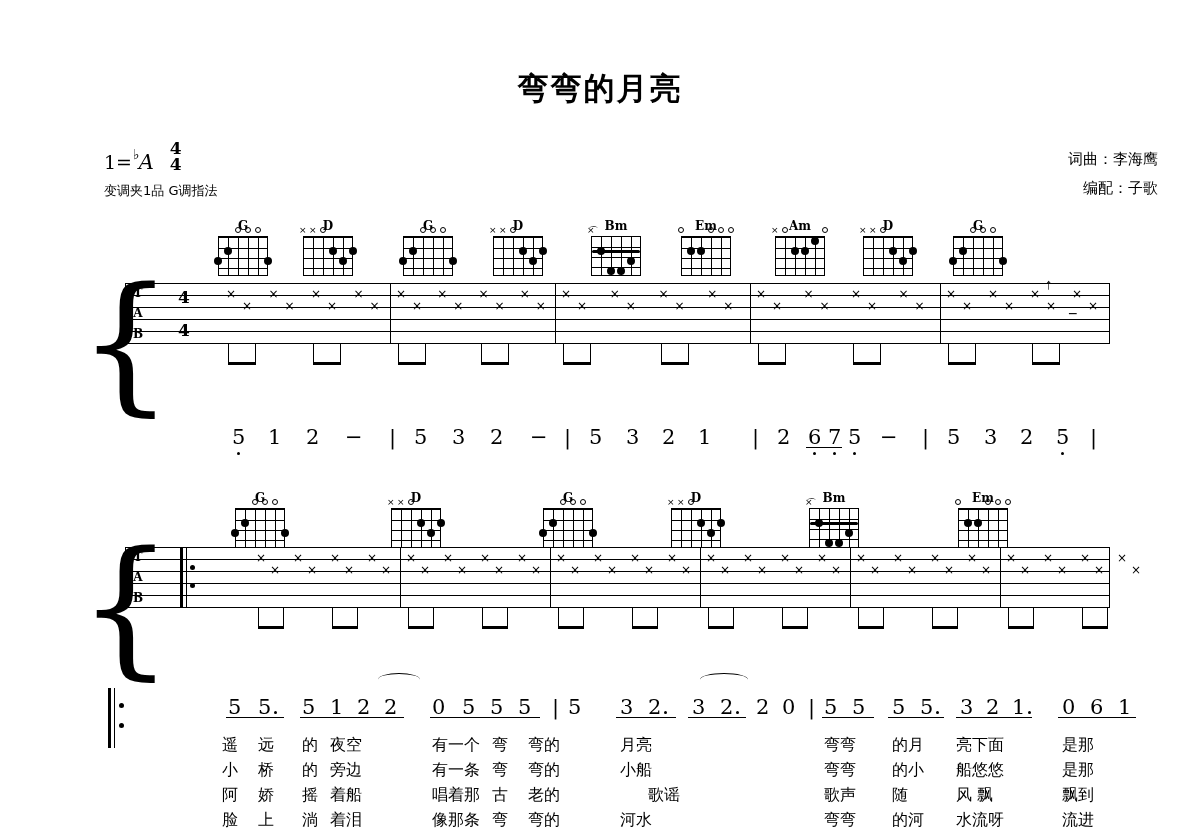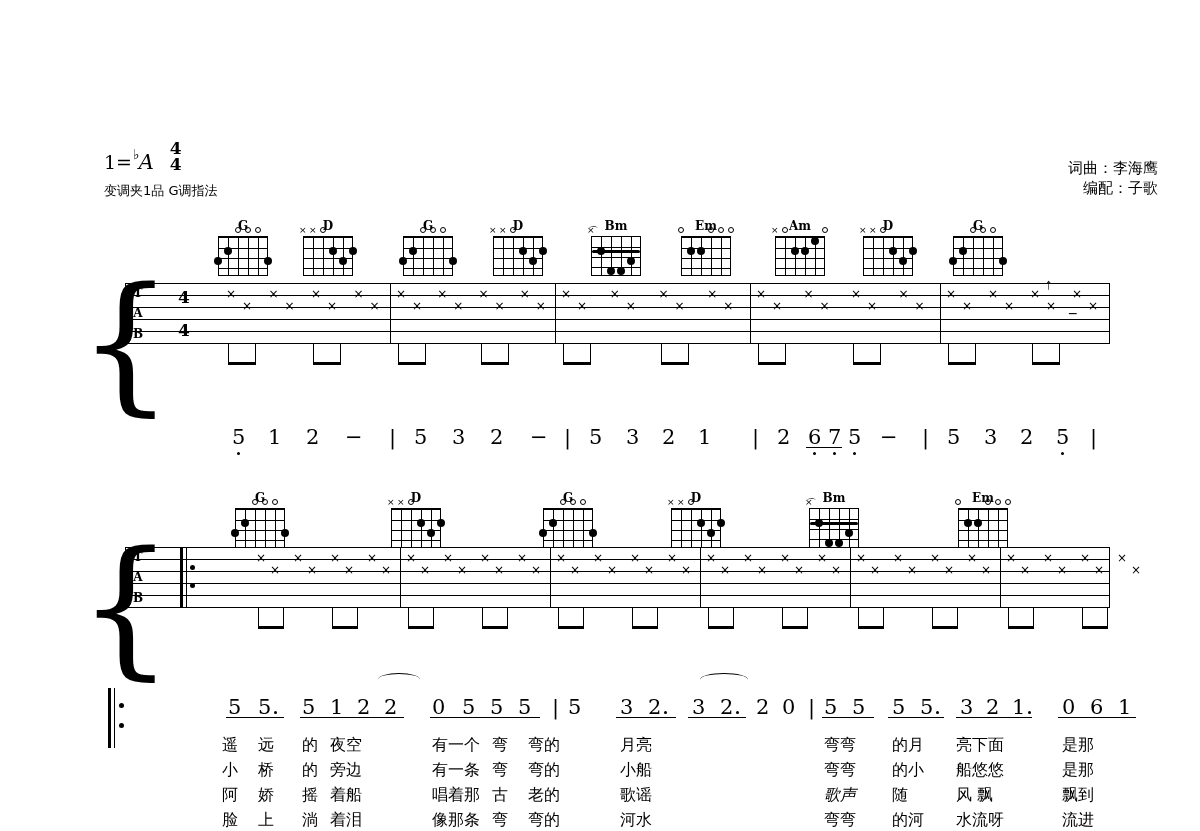--- a/index.html
+++ b/index.html
@@ -81,21 +81,21 @@
     white-space: nowrap;
   }
   .credit {
     position: absolute;
     right: 42px;
     font-size: 15px;
     font-family: "DejaVu Sans", sans-serif;
     text-align: right;
     white-space: nowrap;
   }
-  .credit.c1 { top: 159px; }
+  .credit.c1 { top: 150px; }
   .credit.c2 { top: 179px; }
 
   
   .chordbox {
     position: absolute;
     width: 56px;
   }
   .chordbox .cname {
     position: absolute;
     top: -17px;
@@ -275,20 +275,21 @@
     border-radius: 50%;
     height: 12px;
     width: 40px;
   }
 </style>
 </head>
 <body>
 
 <div class="sheet">
 
+  <div class="title">弯弯的月亮</div>
 
   <div class="keysig">
     <span>1=</span><span class="flat">♭</span><span class="note">A</span>
     <span class="timesig">
       <span>4</span>
       <span>4</span>
     </span>
   </div>
   <div class="capo">变调夹1品  G调指法</div>
   <div class="credit c1">词曲：李海鹰</div>
@@ -879,38 +880,38 @@
       <div class="lyricrow" style="left: 492px; top: 760px;">弯</div>
       <div class="lyricrow" style="left: 528px; top: 760px;">弯的</div>
       <div class="lyricrow" style="left: 620px; top: 760px;">小船</div>
       <div class="lyricrow" style="left: 222px; top: 785px;">阿</div>
       <div class="lyricrow" style="left: 258px; top: 785px;">娇</div>
       <div class="lyricrow" style="left: 302px; top: 785px;">摇</div>
       <div class="lyricrow" style="left: 330px; top: 785px;">着船</div>
       <div class="lyricrow" style="left: 432px; top: 785px;">唱着那</div>
       <div class="lyricrow" style="left: 492px; top: 785px;">古</div>
       <div class="lyricrow" style="left: 528px; top: 785px;">老的</div>
-      <div class="lyricrow" style="left: 620px; top: 785px;">歌谣</div>
+      <div class="lyricrow" style="left: 648px; top: 785px;">歌谣</div>
       <div class="lyricrow" style="left: 222px; top: 810px;">脸</div>
       <div class="lyricrow" style="left: 258px; top: 810px;">上</div>
       <div class="lyricrow" style="left: 302px; top: 810px;">淌</div>
       <div class="lyricrow" style="left: 330px; top: 810px;">着泪</div>
       <div class="lyricrow" style="left: 432px; top: 810px;">像那条</div>
       <div class="lyricrow" style="left: 492px; top: 810px;">弯</div>
       <div class="lyricrow" style="left: 528px; top: 810px;">弯的</div>
       <div class="lyricrow" style="left: 620px; top: 810px;">河水</div>
       <div class="lyricrow" style="left: 824px; top: 735px;">弯弯</div>
       <div class="lyricrow" style="left: 892px; top: 735px;">的月</div>
       <div class="lyricrow" style="left: 956px; top: 735px;">亮下面</div>
       <div class="lyricrow" style="left: 1062px; top: 735px;">是那</div>
       <div class="lyricrow" style="left: 824px; top: 760px;">弯弯</div>
       <div class="lyricrow" style="left: 892px; top: 760px;">的小</div>
       <div class="lyricrow" style="left: 956px; top: 760px;">船悠悠</div>
       <div class="lyricrow" style="left: 1062px; top: 760px;">是那</div>
-      <div class="lyricrow" style="left: 824px; top: 785px; font-style: italic;">歌声</div>
+      <div class="lyricrow" style="left: 824px; top: 785px;">歌声</div>
       <div class="lyricrow" style="left: 892px; top: 785px;">随</div>
       <div class="lyricrow" style="left: 956px; top: 785px;">风 飘</div>
       <div class="lyricrow" style="left: 1062px; top: 785px;">飘到</div>
       <div class="lyricrow" style="left: 824px; top: 810px;">弯弯</div>
       <div class="lyricrow" style="left: 892px; top: 810px;">的河</div>
       <div class="lyricrow" style="left: 956px; top: 810px;">水流呀</div>
       <div class="lyricrow" style="left: 1062px; top: 810px;">流进</div>
     </div>
 
 </div>

